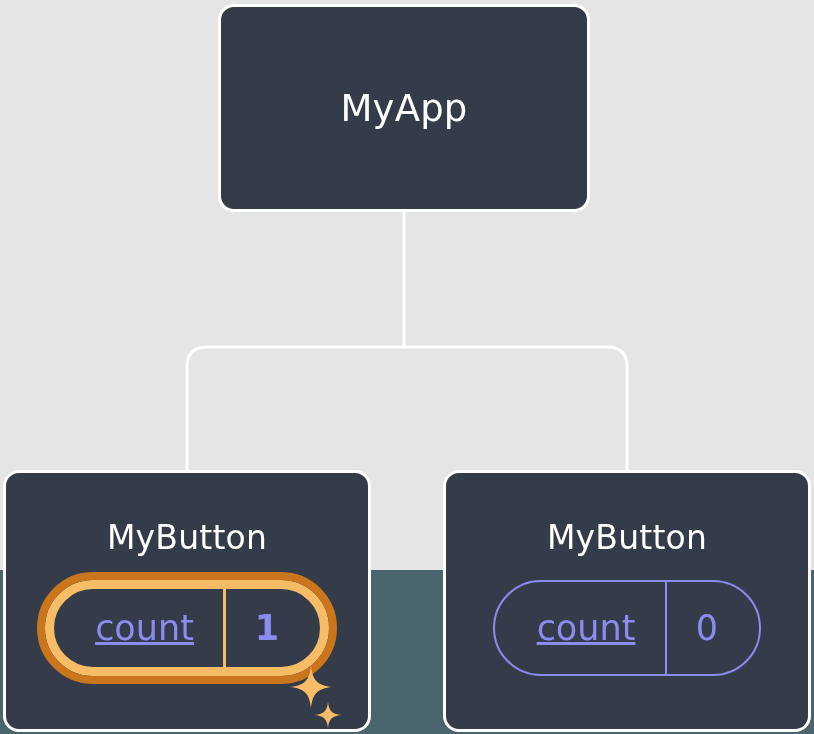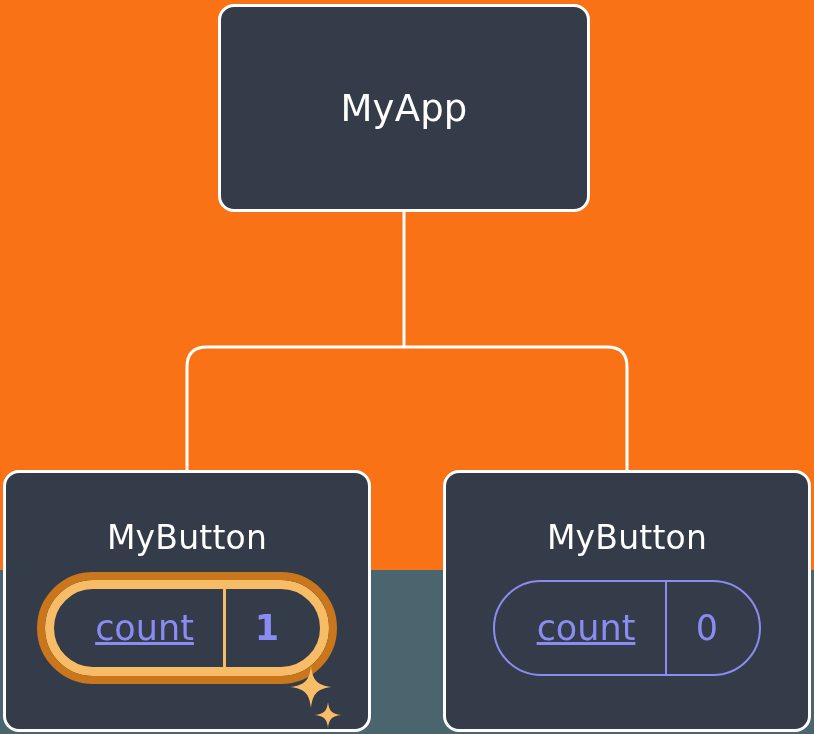--- a/index.html
+++ b/index.html
@@ -11,21 +11,21 @@
     width: 814px;
     height: 734px;
     overflow: hidden;
     font-family: "DejaVu Sans", "Liberation Sans", sans-serif;
     position: relative;
   }
   #stage {
     position: relative;
     width: 814px;
     height: 570px;
-    background: #f97316;
+    background: #e5e5e5;
   }
 
   
   #connectors {
     position: absolute;
     left: 0;
     top: 0;
     width: 814px;
     height: 734px;
     pointer-events: none;

